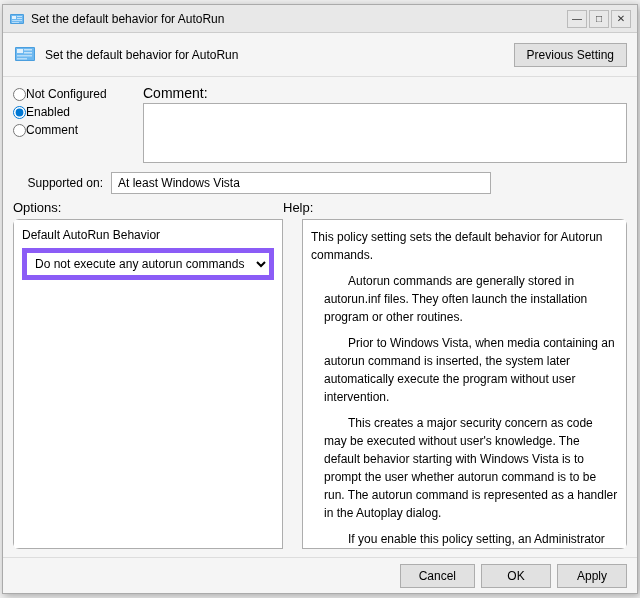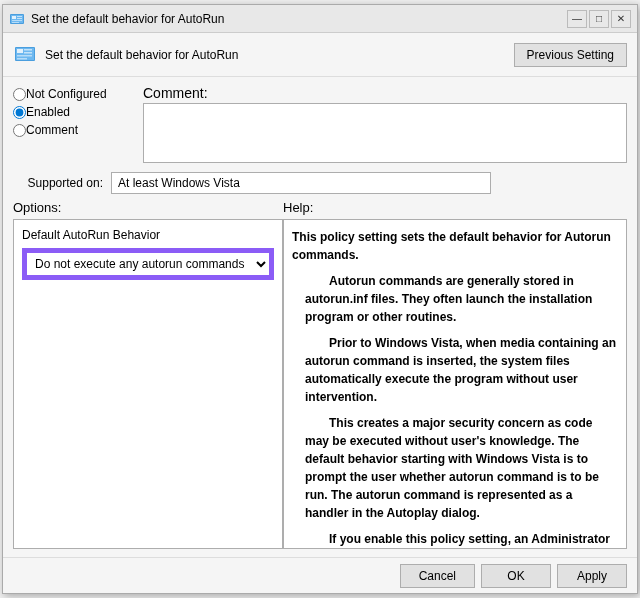--- a/index.html
+++ b/index.html
@@ -229,22 +229,23 @@
       min-width: 270px;
     }
 
     .help-header {
       flex: 1;
     }
 
     .panels-row {
       flex: 1;
       display: flex;
-      gap: 0;
+      gap: 19px;
       overflow: hidden;
+      border-radius: 6px;
     }
 
     .options-panel {
       width: 270px;
       border: 1px solid #adadad;
       background: #fff;
       padding: 8px;
       display: flex;
       flex-direction: column;
       gap: 6px;
@@ -275,21 +276,20 @@
       padding: 8px;
       overflow-y: auto;
       line-height: 1.5;
       font-size: 12px;
       color: #000;
     }
 
     .help-panel p {
       margin-bottom: 8px;
       text-indent: 0;
-      font-weight: bold;
     }
 
     .help-panel p.indented {
       text-indent: 24px;
       margin-left: 13px;
     }
 
     .footer {
       display: flex;
       justify-content: flex-end;
@@ -419,21 +419,21 @@
           <div class="options-title">Default AutoRun Behavior</div>
           <select class="options-dropdown">
             <option>Do not execute any autorun commands</option>
             <option>Automatically execute autorun commands</option>
           </select>
         </div>
 
         <div class="help-panel">
           <p>This policy setting sets the default behavior for Autorun commands.</p>
           <p class="indented">Autorun commands are generally stored in autorun.inf files. They often launch the installation program or other routines.</p>
-          <p class="indented">Prior to Windows Vista, when media containing an autorun command is inserted, the system files automatically execute the program without user intervention.</p>
+          <p class="indented">Prior to Windows Vista, when media containing an autorun command is inserted, the system later automatically execute the program without user intervention.</p>
           <p class="indented">This creates a major security concern as code may be executed without user's knowledge. The default behavior starting with Windows Vista is to prompt the user whether autorun command is to be run. The autorun command is represented as a handler in the Autoplay dialog.</p>
           <p class="indented">If you enable this policy setting, an Administrator can change the default Windows Vista or later behavior for autorun to:</p>
         </div>
       </div>
     </div>
 
   </div>
 
   <div class="footer">
     <button class="footer-btn">Cancel</button>

